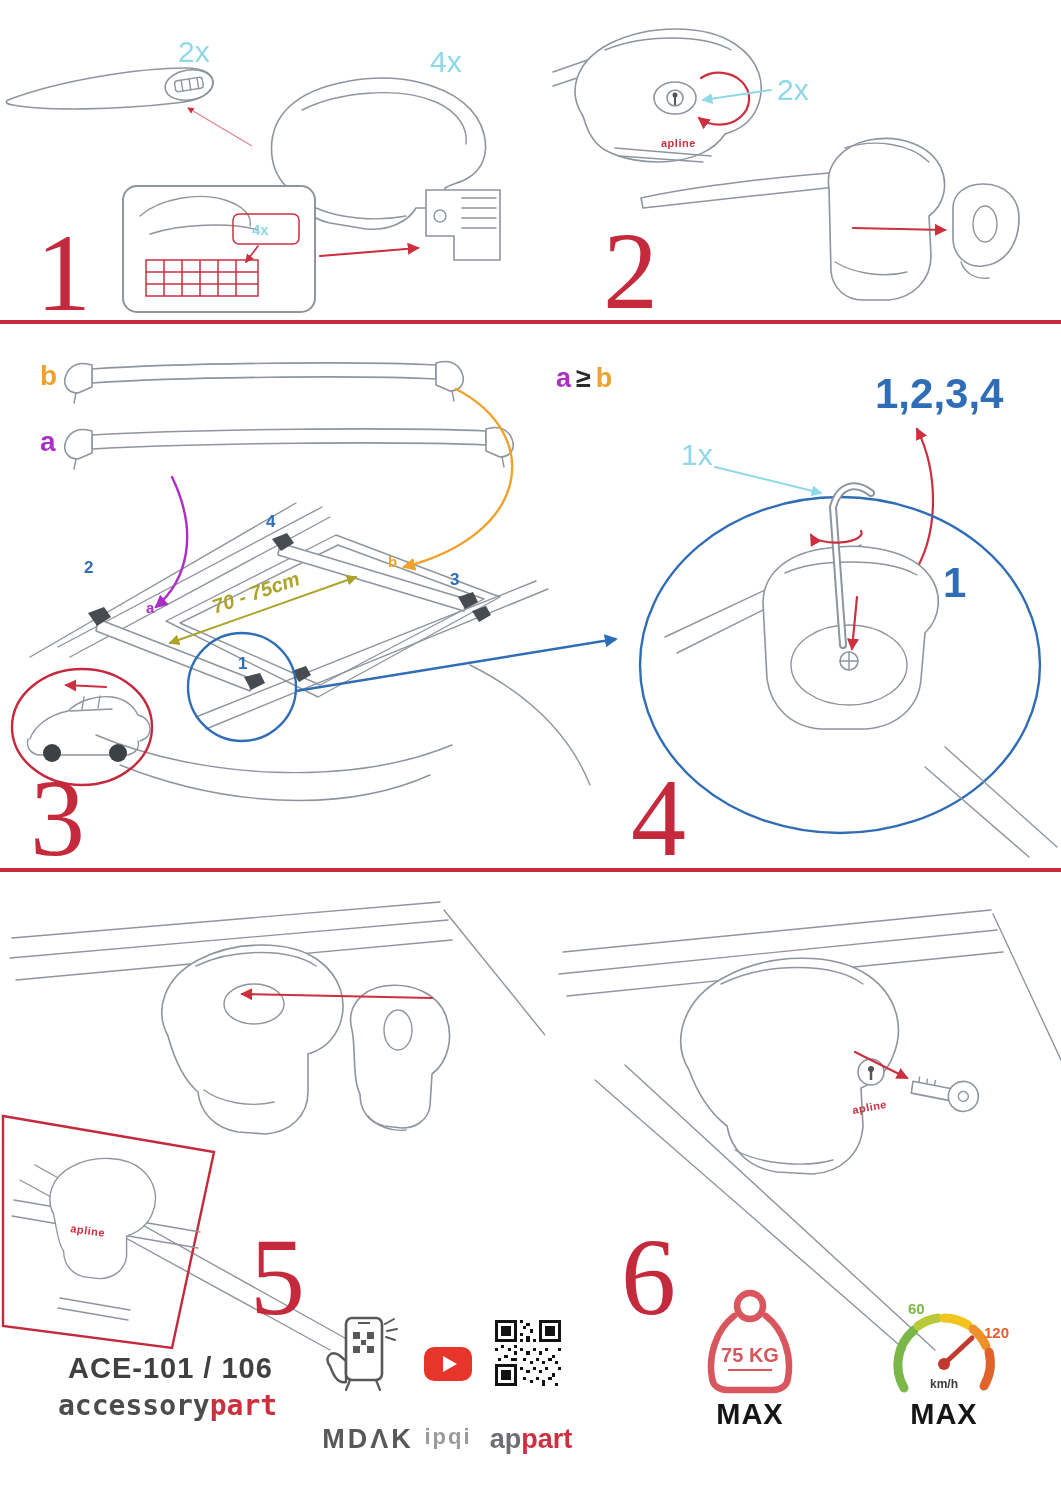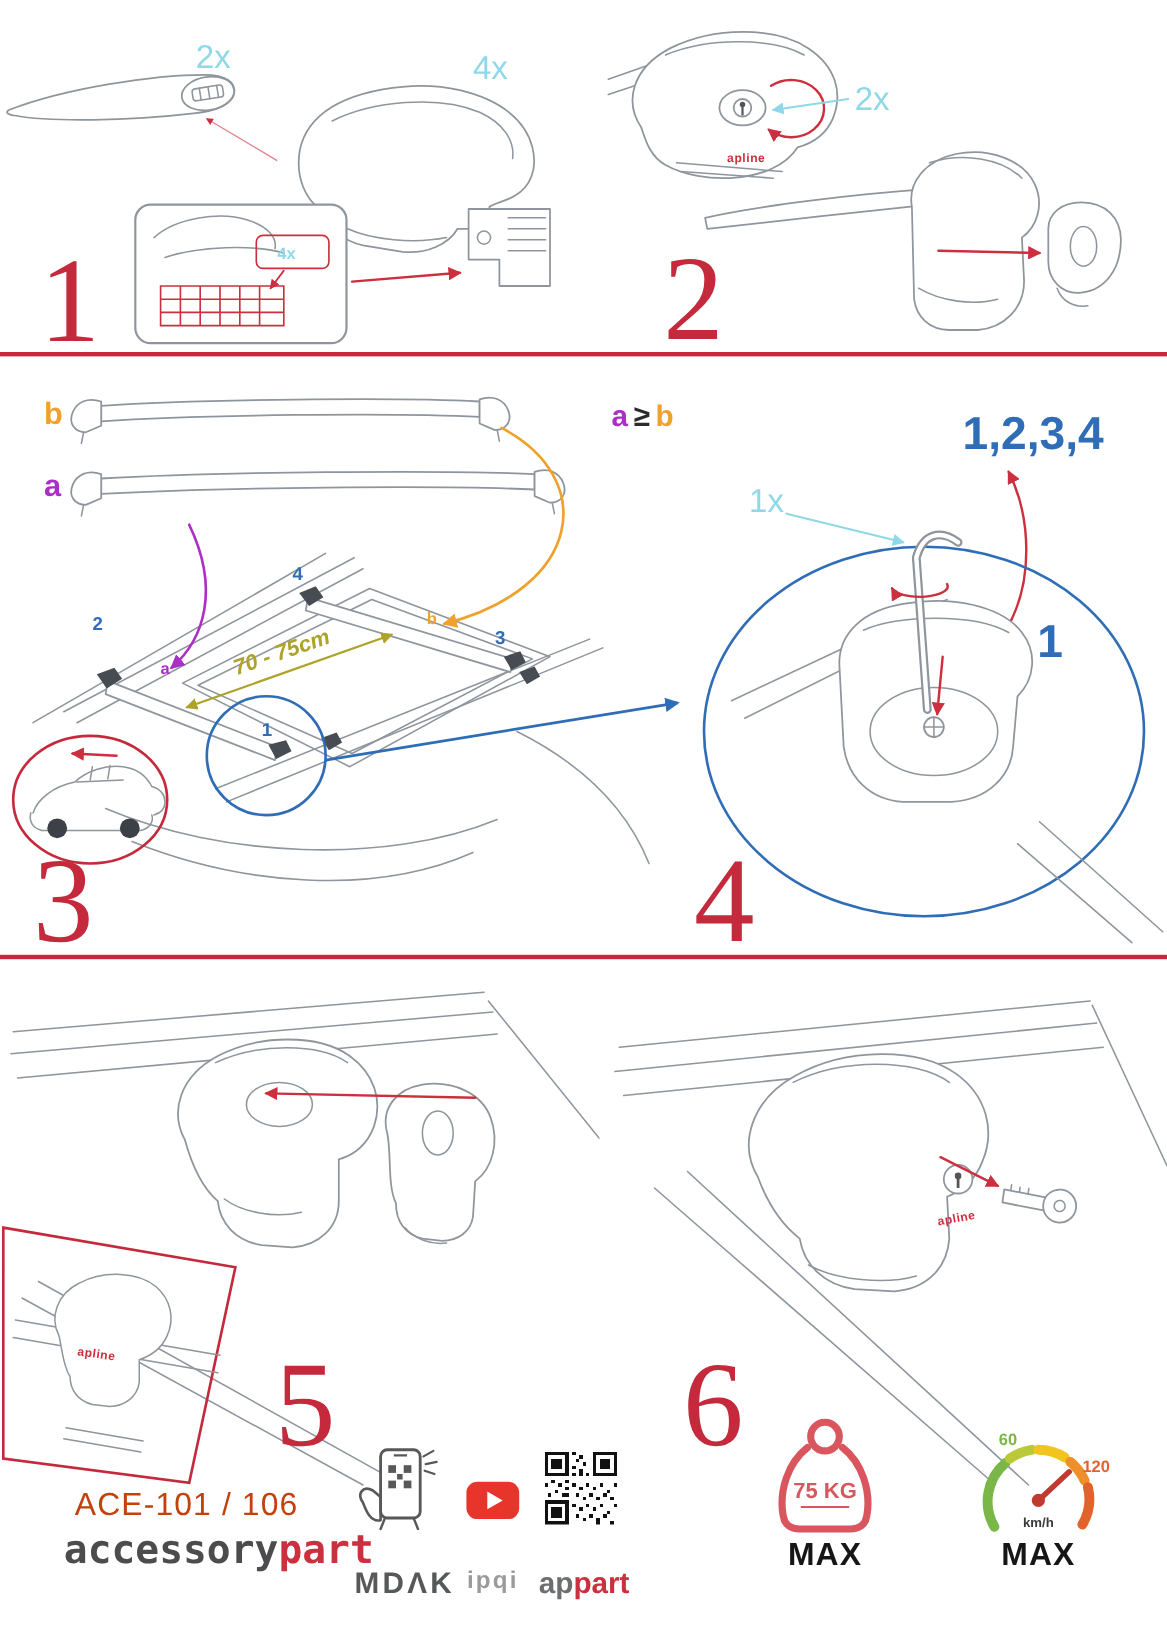--- a/index.html
+++ b/index.html
@@ -38,22 +38,22 @@
   .rule  {font-size:27px;font-weight:bold;}
   .rule-ge{fill:#2b2b2b;}
   .dim   {font-size:20px;font-weight:bold;font-style:italic;fill:#ada32b;text-anchor:middle;}
   .minibrand{font-size:11px;font-weight:bold;fill:#cc2f3e;letter-spacing:0.5px;}
   .wkg {font-size:20px;font-weight:bold;fill:#d9565e;text-anchor:middle;}
   .sp60{font-size:15px;font-weight:bold;fill:#7ab648;}
   .sp120{font-size:15px;font-weight:bold;fill:#e2622b;}
   .spunit{font-size:12px;font-weight:bold;fill:#3a3a3a;text-anchor:middle;}
 
   
-  .model-code{color:#c2410c;font-size:29px;font-weight:400;letter-spacing:1px;margin-left:10px;}
-  .brand-line{font-family:"DejaVu Sans Mono",monospace;font-weight:bold;font-size:36px;margin-top:4px;}
+  .model-code{color:#404040;font-size:29px;font-weight:700;letter-spacing:1px;margin-left:10px;}
+  .brand-line{font-family:"DejaVu Sans Mono",monospace;font-weight:bold;font-size:28px;margin-top:4px;}
   .brand-acc{color:#4c4c4f;}
   .brand-part{color:#cc2f3e;}
   .logo-mdak{color:#57585a;font-size:27px;font-weight:bold;letter-spacing:3px;}
   .logo-ipqi{color:#9b9b9d;font-size:22px;font-weight:bold;letter-spacing:2px;}
   .logo-apline{font-size:27px;font-weight:bold;}
   .ap-gray{color:#6d6e71;}
   .ap-red{color:#cc2f3e;}
   .maxlbl{color:#161616;font-size:29px;font-weight:600;letter-spacing:1px;text-align:center;}
 </style>
 </head>

